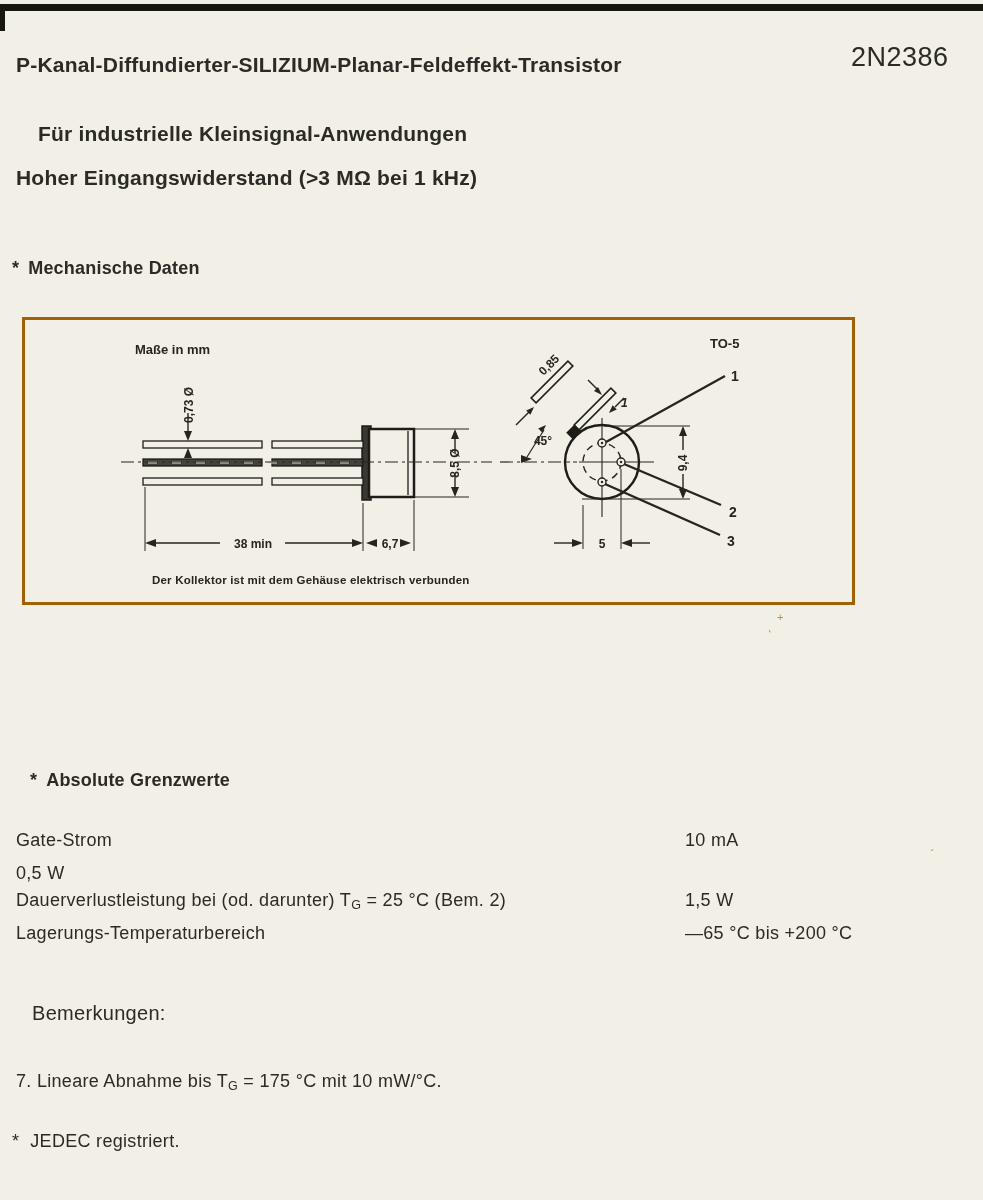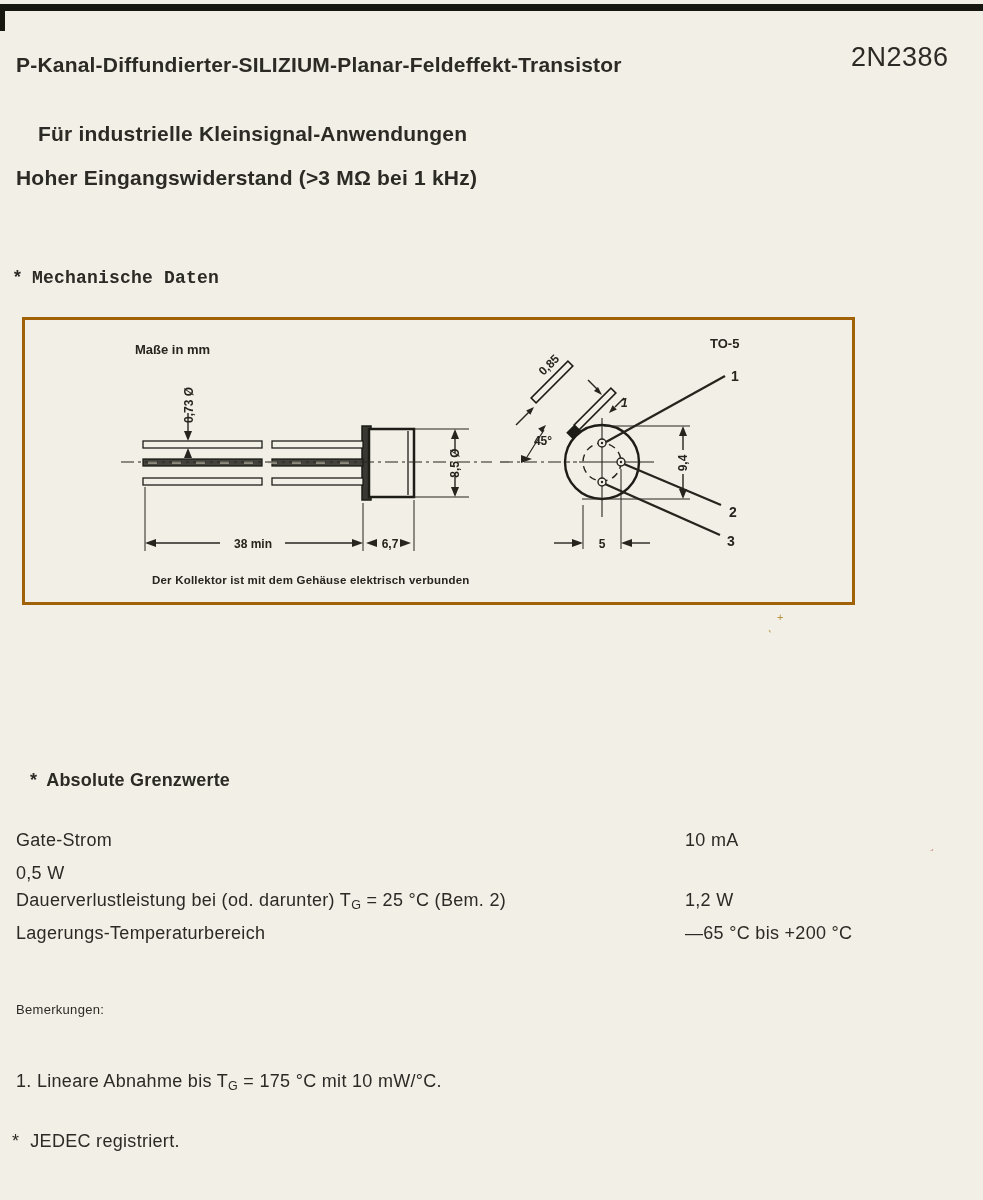--- a/index.html
+++ b/index.html
@@ -13,21 +13,21 @@
   }
   .topbar{position:absolute;left:0;top:4px;width:983px;height:7px;background:#17160f;}
   .topbar-tick{position:absolute;left:0;top:4px;width:5px;height:27px;background:#17160f;}
 
   .doc-title{position:absolute;left:16px;top:53px;font-size:21px;font-weight:bold;letter-spacing:0.2px;}
   .part-number{position:absolute;left:851px;top:42px;font-size:27px;font-weight:normal;letter-spacing:0.5px;}
   .subtitle1{position:absolute;left:16px;top:122px;font-size:21px;font-weight:bold;letter-spacing:0.2px;margin-left:22px;}
   .subtitle2{position:absolute;left:16px;top:166px;font-size:21px;font-weight:bold;letter-spacing:0.2px;text-align:center;}
 
   .section-heading{position:absolute;font-size:18px;font-weight:bold;letter-spacing:0.2px;}
-  .heading-mech{left:12px;top:268px;font-family:Liberation Mono, monospace;}
+  .heading-mech{left:12px;top:258px;}
   .heading-ratings{left:30px;top:770px;}
   .star{display:inline-block;margin-right:9px;}
 
   .drawing-box{
     position:absolute;left:22px;top:317px;width:827px;height:282px;
     border:3px solid #a16207;background:transparent;
   }
   .drawing-box svg{display:block;}
   svg text{font-family:"Liberation Sans","DejaVu Sans",sans-serif;fill:#26241d;}
   .dwg-label{font-size:13px;font-weight:bold;}
@@ -35,21 +35,21 @@
   .pin-label{font-size:14px;font-weight:bold;}
   .cap-label{font-size:11.5px;font-weight:bold;letter-spacing:0.2px;}
 
   .ratings-table{
     position:absolute;left:16px;top:827px;width:940px;
     font-size:18px;letter-spacing:0.3px;
   }
   .ratings-row{display:grid;grid-template-columns:669px 1fr;line-height:27.5px;}
   .sub{font-size:12.5px;vertical-align:-3px;font-weight:inherit;}
 
-  .remarks-heading{position:absolute;left:16px;top:1002px;font-size:13px;letter-spacing:0.3px;}
+  .remarks-heading{position:absolute;left:32px;top:1002px;font-size:20px;letter-spacing:0.3px;}
   .remark-1{position:absolute;left:16px;top:1039px;font-size:18px;letter-spacing:0.3px;}
   .remark-2{position:absolute;left:16px;top:1071px;font-size:18px;letter-spacing:0.3px;}
 
   .footer-note{position:absolute;left:12px;top:1131px;font-size:18px;letter-spacing:0.3px;}
   .footer-note .star{margin-right:11px;}
 
   .speckle{position:absolute;color:#b8923a;font-size:11px;}
   .sp1{left:777px;top:611px;}
   .sp2{left:766px;top:622px;transform:rotate(-35deg);}
   .sp3{left:934px;top:842px;color:#c9837e;transform:rotate(60deg);}
@@ -184,30 +184,30 @@
   <div class="ratings-table">
     <div class="ratings-row">
       <div><span>Gate-Strom</span><span class="sub"></span><span></span></div>
       <div>10 mA</div>
     </div>
     <div class="ratings-row">
       <div>0,5 W</div>
     </div>
     <div class="ratings-row">
       <div><span>Dauerverlustleistung bei (od. darunter) T</span><span class="sub">G</span><span> = 25 °C (Bem. 2)</span></div>
-      <div>1,2 W</div>
+      <div>1,5 W</div>
     </div>
     <div class="ratings-row">
       <div><span>Lagerungs-Temperaturbereich</span><span class="sub"></span><span></span></div>
       <div>—65 °C bis +200 °C</div>
     </div>
   </div>
 
   <div class="remarks-heading">Bemerkungen:</div>
-  <div class="remark-2"><span>1. Lineare Abnahme bis T</span><span class="sub">G</span><span> = 175 °C mit 10 mW/°C.</span></div>
+  <div class="remark-2"><span>7. Lineare Abnahme bis T</span><span class="sub">G</span><span> = 175 °C mit 10 mW/°C.</span></div>
 
   <div class="footer-note">
     <span class="star">*</span><span>JEDEC registriert.</span>
   </div>
 
   <div class="speckle sp1">+</div>
   <div class="speckle sp2">,</div>
   <div class="speckle sp3">,</div>
 
 </div>

